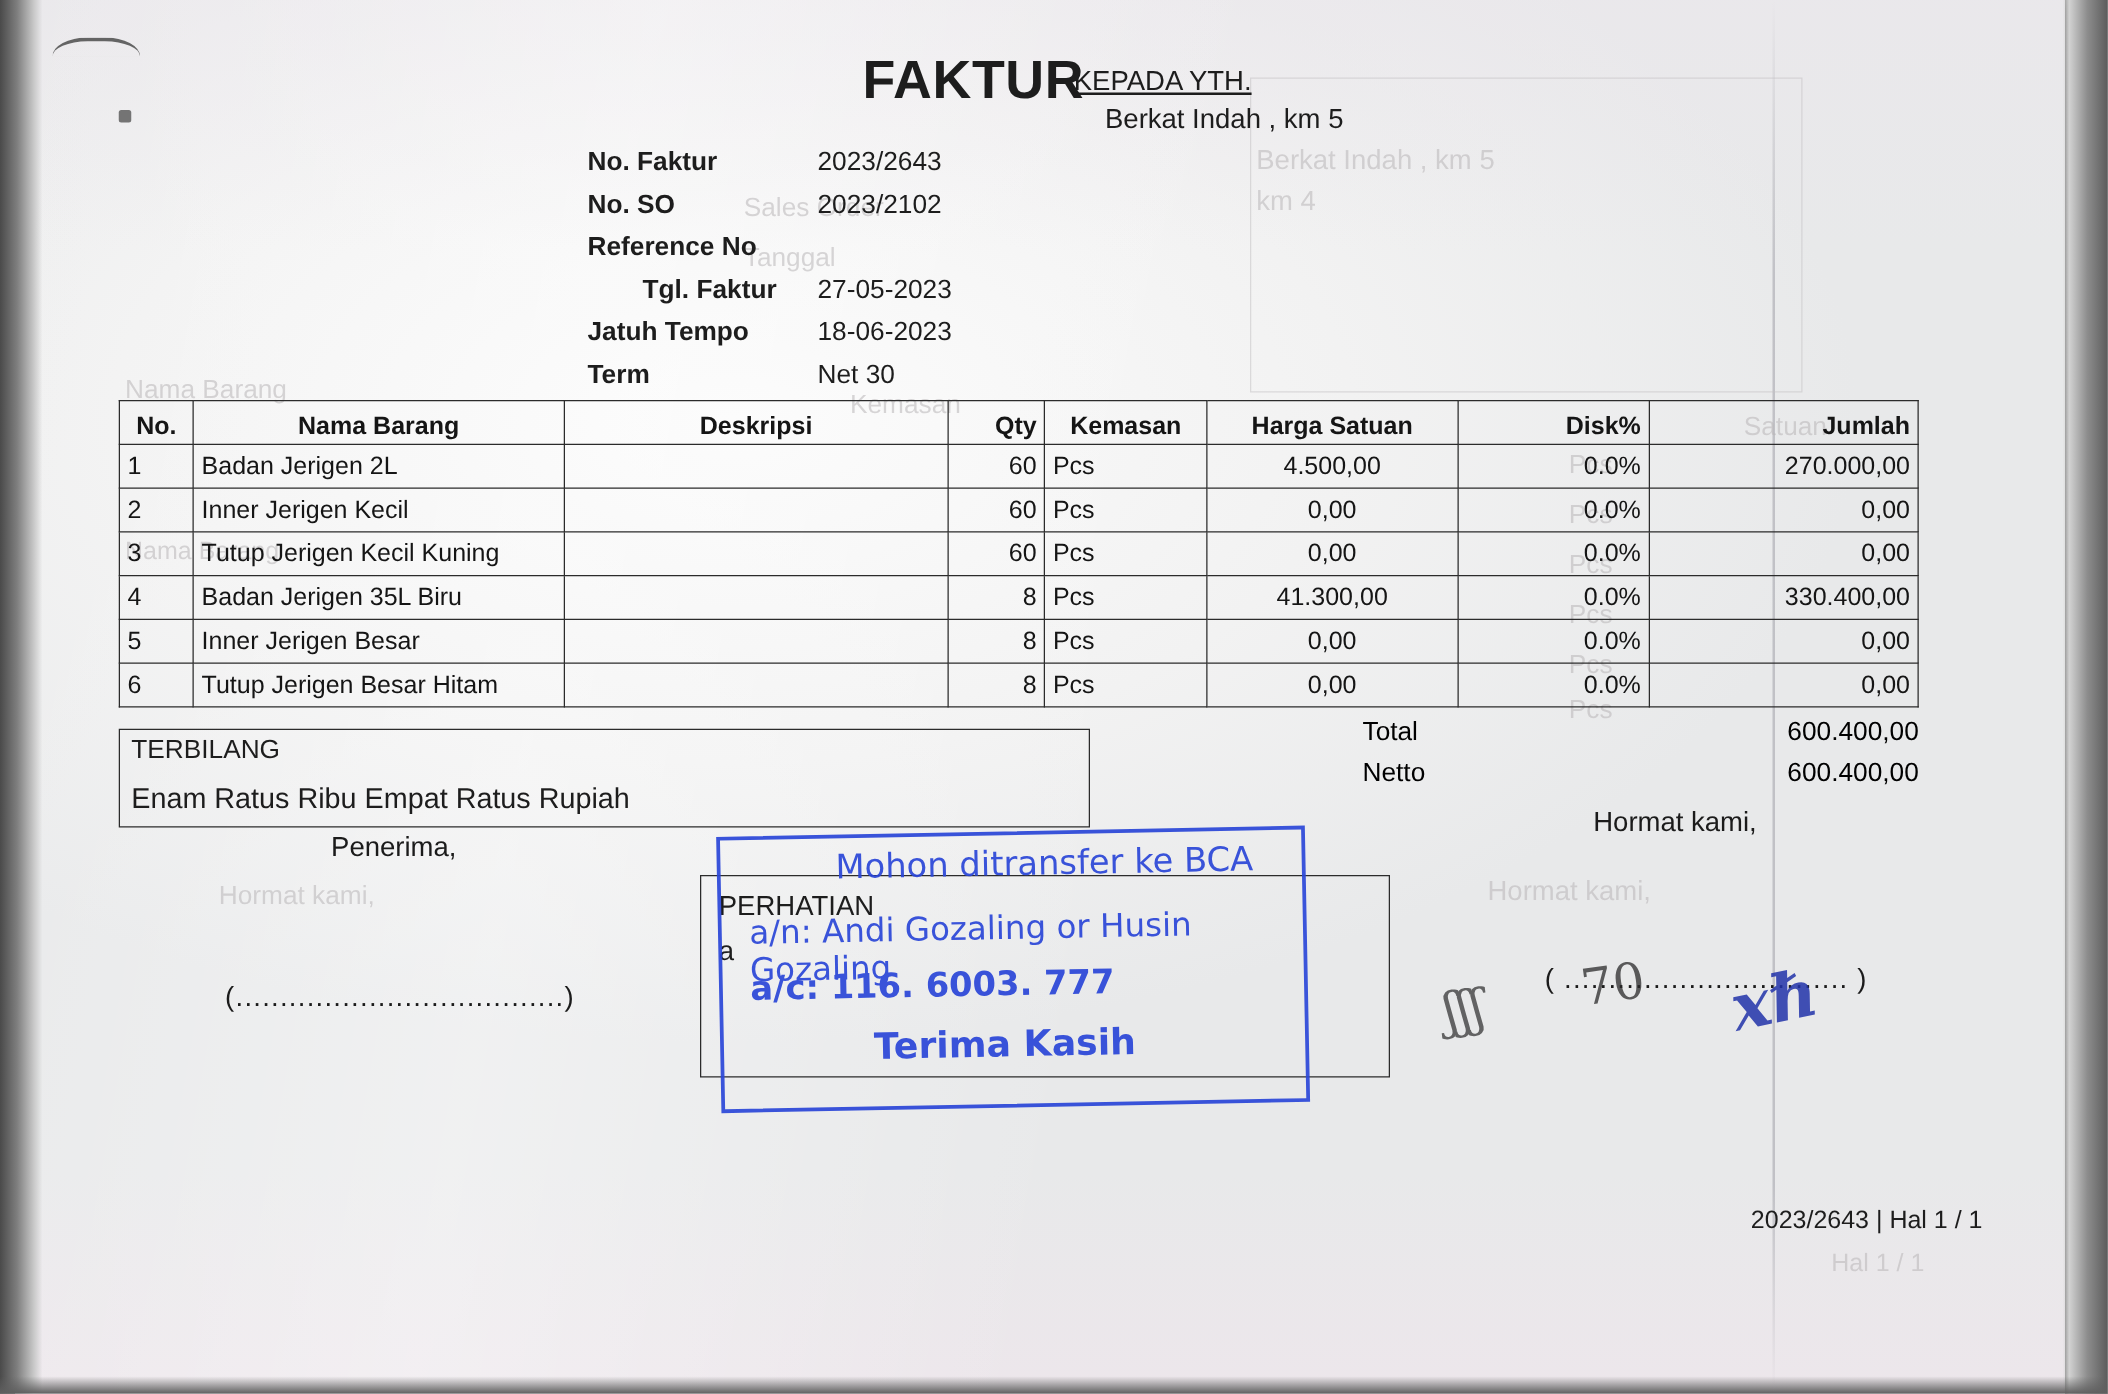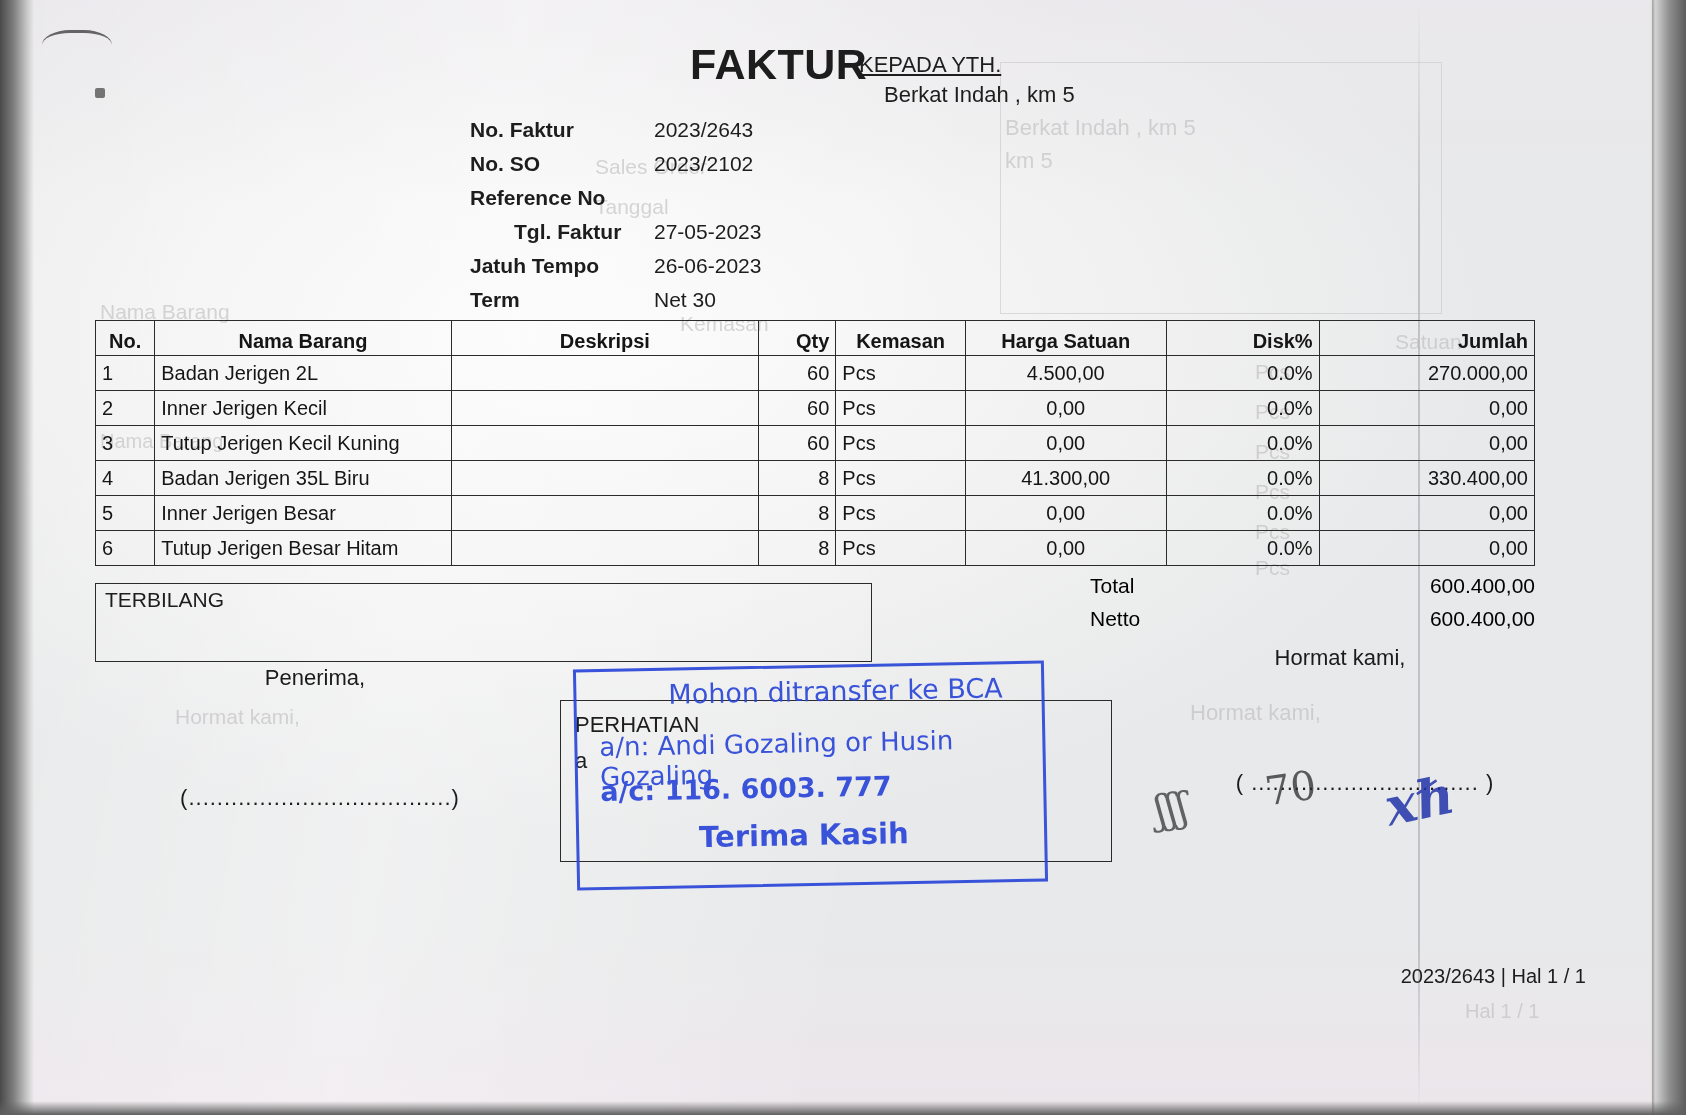--- a/index.html
+++ b/index.html
@@ -194,21 +194,21 @@
   <div class="edge-left"></div>
   <div class="edge-right"></div>
   <div class="edge-bottom"></div>
   <div class="crease"></div>
 
   <div class="clip-mark"></div>
   <div class="clip-dot"></div>
 
   <div class="ghost-box" style="left:1000px; top:62px; width:440px; height:250px;"></div>
   <div class="ghost" style="left:1005px; top:115px; font-size:22px;">Berkat Indah , km 5</div>
-  <div class="ghost" style="left:1005px; top:148px; font-size:22px;">km 5</div>
+  <div class="ghost" style="left:1005px; top:148px; font-size:22px;">km 4</div>
   <div class="ghost" style="left:595px; top:155px; font-size:21px;">Sales Order</div>
   <div class="ghost" style="left:595px; top:195px; font-size:21px;">Tanggal</div>
   <div class="ghost" style="left:100px; top:300px; font-size:21px;">Nama Barang</div>
   <div class="ghost" style="left:680px; top:312px; font-size:21px;">Kemasan</div>
   <div class="ghost" style="left:1395px; top:330px; font-size:21px;">Satuan</div>
   <div class="ghost" style="left:1255px; top:360px; font-size:21px;">Pcs</div>
   <div class="ghost" style="left:1255px; top:400px; font-size:21px;">Pcs</div>
   <div class="ghost" style="left:1255px; top:440px; font-size:21px;">Pcs</div>
   <div class="ghost" style="left:1255px; top:480px; font-size:21px;">Pcs</div>
   <div class="ghost" style="left:1255px; top:520px; font-size:21px;">Pcs</div>
@@ -228,21 +228,21 @@
   <div class="t meta-label" style="left:470px; top:152px;">No. SO</div>
   <div class="t meta-value" style="left:654px; top:152px;">2023/2102</div>
 
   <div class="t meta-label" style="left:470px; top:186px;">Reference No</div>
   <div class="t meta-value" style="left:654px; top:186px;"></div>
 
   <div class="t meta-label" style="left:470px; top:220px;margin-left:44px;">Tgl. Faktur</div>
   <div class="t meta-value" style="left:654px; top:220px;">27-05-2023</div>
 
   <div class="t meta-label" style="left:470px; top:254px;">Jatuh Tempo</div>
-  <div class="t meta-value" style="left:654px; top:254px;">26-06-2023</div>
+  <div class="t meta-value" style="left:654px; top:254px;">18-06-2023</div>
 
   <div class="t meta-label" style="left:470px; top:288px;">Term</div>
   <div class="t meta-value" style="left:654px; top:288px;">Net 30</div>
 
   <table class="tbl">
     <thead>
       <tr class="head-row">
         <th class="c-no">No.</th>
         <th class="c-nama">Nama Barang</th>
         <th class="c-desk">Deskripsi</th>
@@ -323,20 +323,21 @@
       <span class="val">600.400,00</span>
     </div>
     <div class="row">
       <span class="lbl">Netto</span>
       <span class="val">600.400,00</span>
     </div>
   </div>
 
   <div class="terbilang-box"></div>
   <div class="t terbilang-l1">TERBILANG</div>
+  <div class="t terbilang-l2">Enam Ratus Ribu Empat Ratus Rupiah</div>
 
   <div class="sig" style="left:165px; top:665px; width:300px;">Penerima,</div>
   <div class="sig dots" style="left:95px; top:785px; width:450px;">(.....................................)</div>
 
   <div class="sig" style="left:1180px; top:645px; width:320px;">Hormat kami,</div>
   <div class="sig dots" style="left:1200px; top:770px; width:330px;">( ................................ )</div>
 
   <div class="pencil-mark">ʃʃʃ</div>
   <div class="pencil-mark2">70</div>
   <div class="handsig">xℏ</div>

